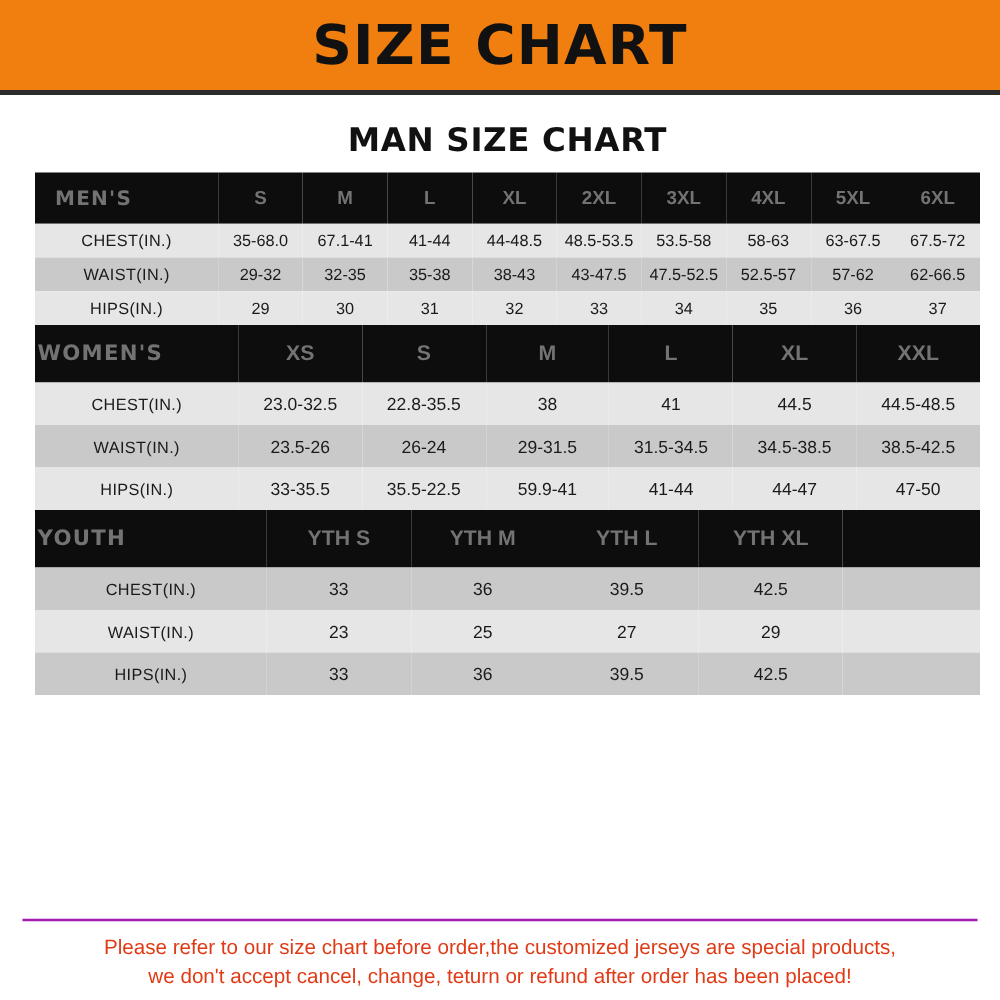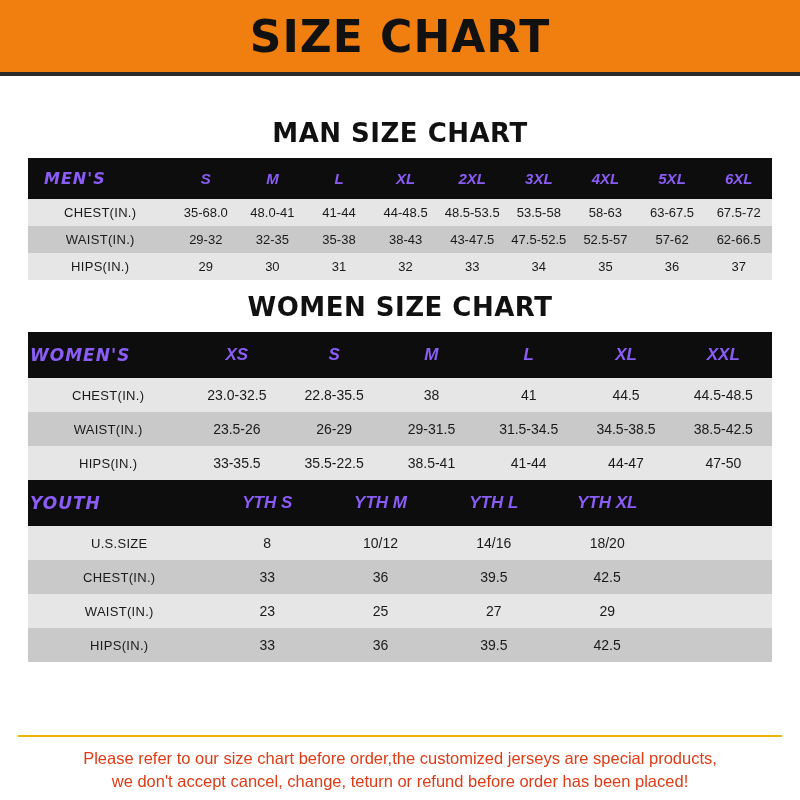--- a/index.html
+++ b/index.html
@@ -14,21 +14,20 @@
     overflow: hidden;
   }
   .page {
     width: 800px;
     height: 800px;
     position: relative;
     box-sizing: border-box;
     background: #ffffff;
     display: flex;
     flex-direction: column;
-    gap: 20px;
   }
   
   .header-band {
     background: #f07f10;
     height: 72px;
     display: flex;
     align-items: center;
     justify-content: center;
     border-bottom: 4px solid #2b2b2b;
     position: relative;
@@ -47,21 +46,21 @@
     font-weight: bold;
     font-size: 44px;
     letter-spacing: 1px;
     color: #111111;
     text-transform: uppercase;
     z-index: 2;
   }
   
   .content {
     flex: 1;
-    padding: 10px 28px 0 28px;
+    padding: 10px 16px 0 28px;
     box-sizing: border-box;
   }
   .section-title {
     text-align: center;
     font-family: "DejaVu Sans", sans-serif;
     font-weight: bold;
     font-size: 26px;
     color: #111111;
     letter-spacing: 0.5px;
     margin: 12px 0 10px 0;
@@ -74,25 +73,24 @@
   table.size-table th,
   table.size-table td {
     text-align: center;
     font-size: 13px;
     color: #1a1a1a;
     padding: 6px 2px;
     font-family: "Liberation Sans", sans-serif;
   }
   table.size-table thead th {
     background: #0d0d0d;
-    color: #8b5cf6;
+    color: #737373;
     font-size: 15px;
     font-weight: bold;
     padding: 11px 2px;
-    font-style: italic;
   }
   table.size-table thead th.row-head {
     text-align: left;
     padding-left: 16px;
     font-family: "DejaVu Sans", sans-serif;
     letter-spacing: 1px;
     font-size: 16px;
   }
   table.size-table tbody td.row-head {
     font-weight: normal;
@@ -112,21 +110,21 @@
     font-size: 14px;
     padding: 9px 2px;
   }
   .women table.size-table thead th,
   .youth table.size-table thead th {
     font-size: 17px;
     padding: 13px 2px;
   }
   
   .footer-note {
-    border-top: 2px solid #eab308;
+    border-top: 2px solid #a21caf;
     margin: 14px 18px 0 18px;
     padding: 10px 6px 8px 6px;
     color: #e03b16;
     font-size: 16.5px;
     line-height: 1.35;
     text-align: center;
     font-family: "Liberation Sans", sans-serif;
   }
   .footer-note div {
     white-space: nowrap;
@@ -157,21 +155,21 @@
             <th>3XL</th>
             <th>4XL</th>
             <th>5XL</th>
             <th>6XL</th>
           </tr>
         </thead>
         <tbody>
           <tr class="alt-light">
             <td class="row-head">CHEST(IN.)</td>
             <td>35-68.0</td>
-            <td>48.0-41</td>
+            <td>67.1-41</td>
             <td>41-44</td>
             <td>44-48.5</td>
             <td>48.5-53.5</td>
             <td>53.5-58</td>
             <td>58-63</td>
             <td>63-67.5</td>
             <td>67.5-72</td>
           </tr>
           <tr class="alt-dark">
             <td class="row-head">WAIST(IN.)</td>
@@ -195,21 +193,20 @@
             <td>34</td>
             <td>35</td>
             <td>36</td>
             <td>37</td>
           </tr>
         </tbody>
       </table>
     </div>
 
     <div class="women">
-      <div class="section-title">WOMEN SIZE CHART</div>
       <table class="size-table">
         <thead>
           <tr>
             <th class="row-head" style="width:21%;margin-top:32px;">WOMEN'S</th>
             <th>XS</th>
             <th>S</th>
             <th>M</th>
             <th>L</th>
             <th>XL</th>
             <th>XXL</th>
@@ -221,31 +218,31 @@
             <td>23.0-32.5</td>
             <td>22.8-35.5</td>
             <td>38</td>
             <td>41</td>
             <td>44.5</td>
             <td>44.5-48.5</td>
           </tr>
           <tr class="alt-dark">
             <td class="row-head">WAIST(IN.)</td>
             <td>23.5-26</td>
-            <td>26-29</td>
+            <td>26-24</td>
             <td>29-31.5</td>
             <td>31.5-34.5</td>
             <td>34.5-38.5</td>
             <td>38.5-42.5</td>
           </tr>
           <tr class="alt-light">
             <td class="row-head">HIPS(IN.)</td>
             <td>33-35.5</td>
             <td>35.5-22.5</td>
-            <td>38.5-41</td>
+            <td>59.9-41</td>
             <td>41-44</td>
             <td>44-47</td>
             <td>47-50</td>
           </tr>
         </tbody>
       </table>
     </div>
 
     <div class="youth">
       <table class="size-table">
@@ -253,28 +250,20 @@
           <tr>
             <th class="row-head" style="width:24%;">YOUTH</th>
             <th>YTH S</th>
             <th>YTH M</th>
             <th>YTH L</th>
             <th>YTH XL</th>
             <th style="width:14%;"></th>
           </tr>
         </thead>
         <tbody>
-          <tr class="alt-light">
-            <td class="row-head">U.S.SIZE</td>
-            <td>8</td>
-            <td>10/12</td>
-            <td>14/16</td>
-            <td>18/20</td>
-            <td></td>
-          </tr>
           <tr class="alt-dark">
             <td class="row-head">CHEST(IN.)</td>
             <td>33</td>
             <td>36</td>
             <td>39.5</td>
             <td>42.5</td>
             <td></td>
           </tr>
           <tr class="alt-light">
             <td class="row-head">WAIST(IN.)</td>
@@ -293,16 +282,16 @@
             <td></td>
           </tr>
         </tbody>
       </table>
     </div>
 
   </div>
 
   <div class="footer-note">
     <div>Please refer to our size chart before order,the customized jerseys are special products,</div>
-    <div>we don't accept cancel, change, teturn or refund before order has been placed!</div>
+    <div>we don't accept cancel, change, teturn or refund after order has been placed!</div>
   </div>
 
 </div>
 
 </body></html>

